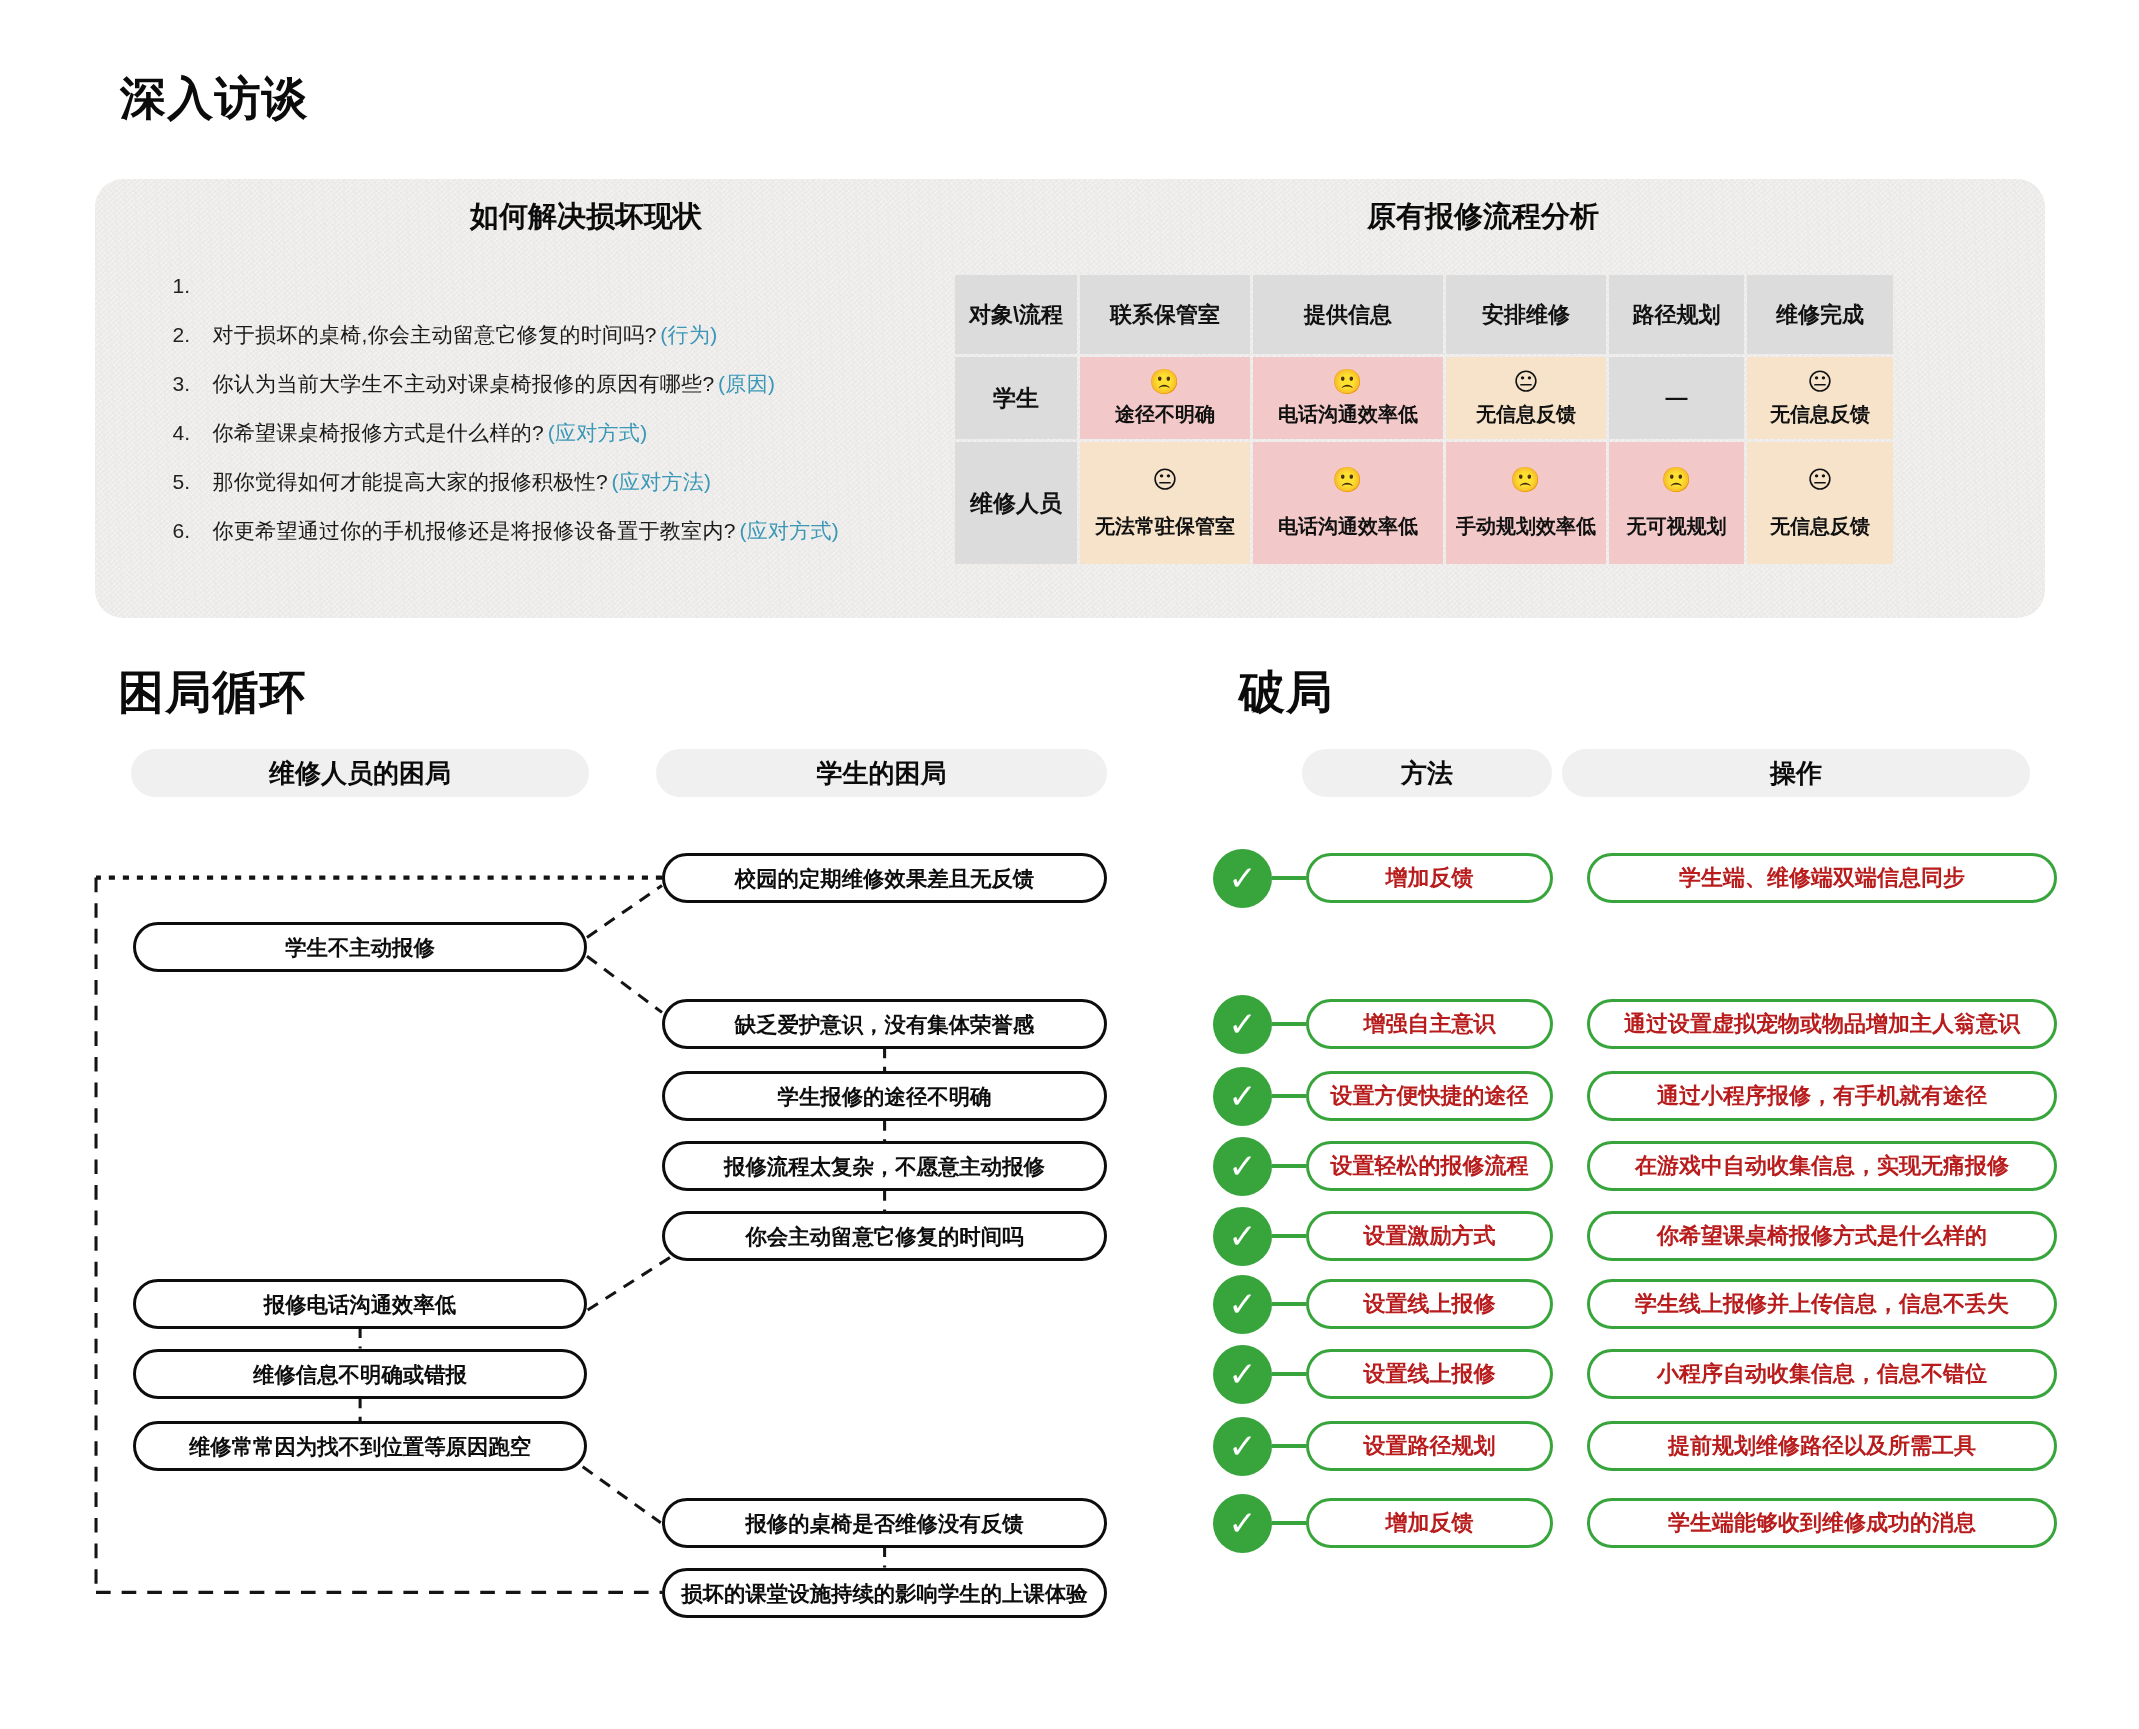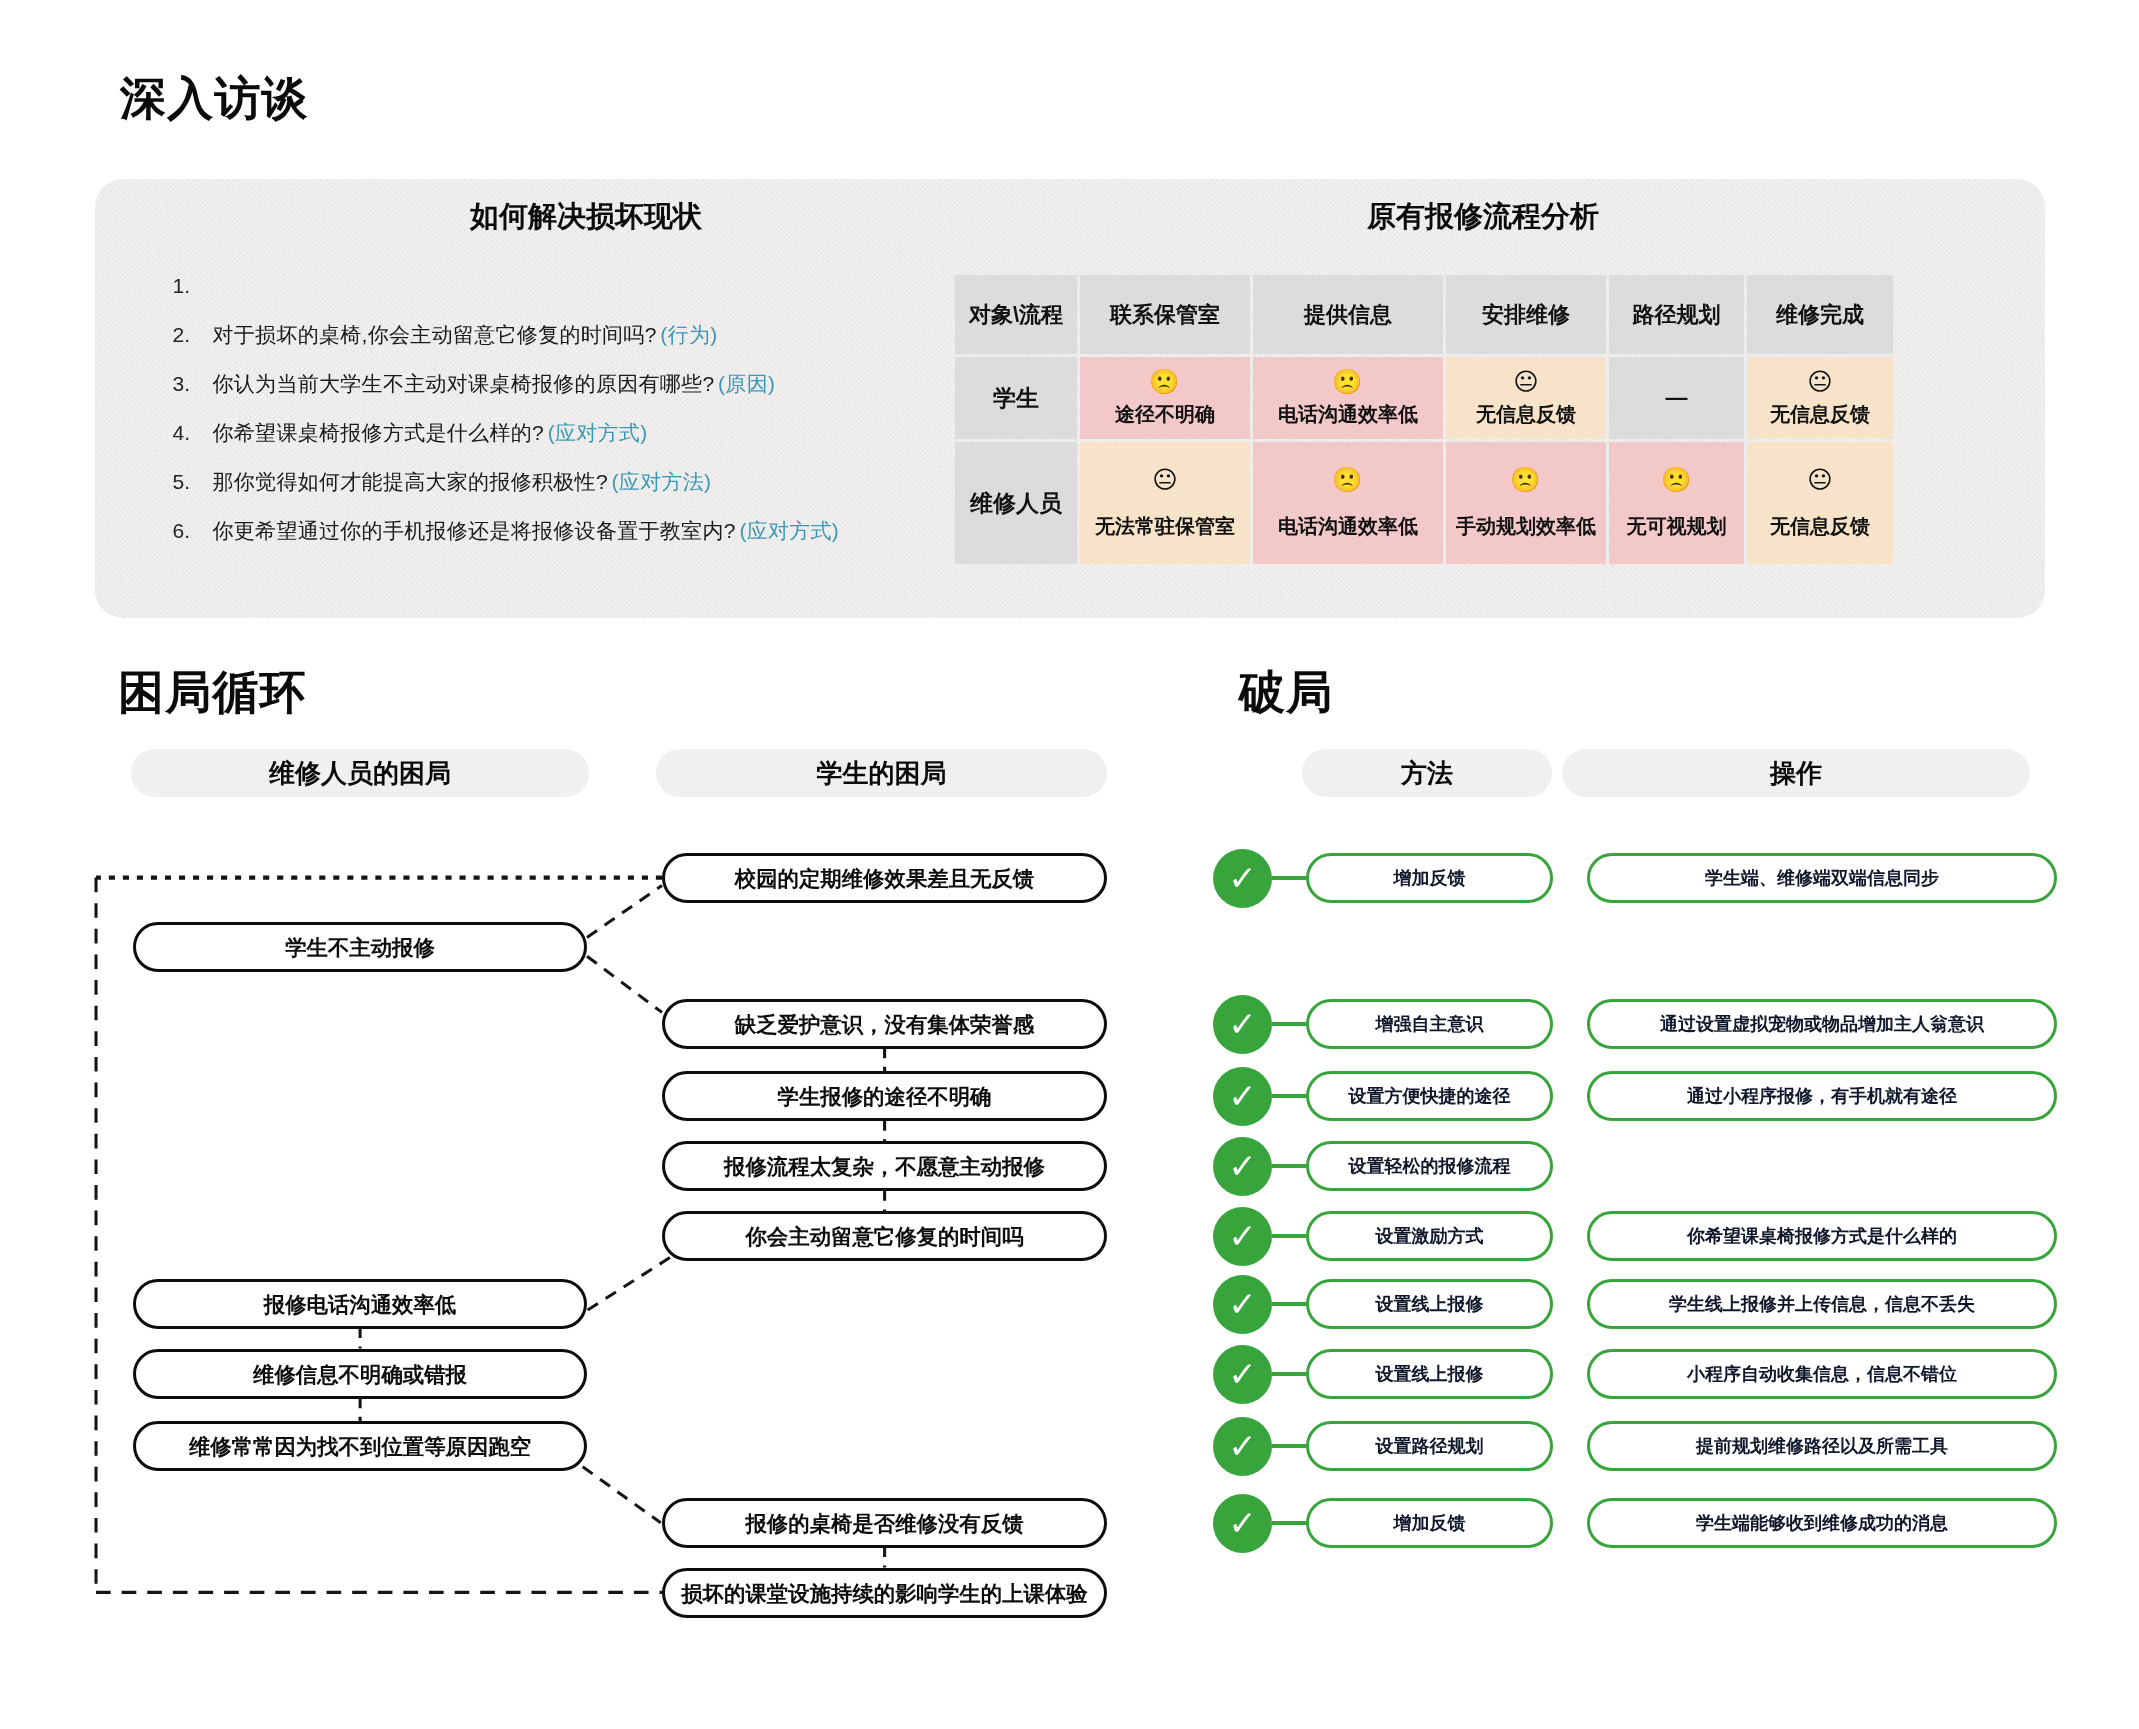--- a/index.html
+++ b/index.html
@@ -73,21 +73,21 @@
   .s-check{
     flex:0 0 59px;width:59px;height:59px;border-radius:50%;
     background:#38a43c;display:flex;align-items:center;justify-content:center;
     color:#ffffff;font-size:34px;font-weight:900;line-height:1;
   }
   .s-link{flex:0 0 34px;height:4.3px;background:#38a43c;}
   .s-pill{
     height:50px;box-sizing:border-box;background:#ffffff;
     border:3.1px solid #38a43c;border-radius:27px;
     display:flex;align-items:center;justify-content:center;
-    color:#0f172a;font-size:18px;font-weight:800;
+    color:#b91c1c;font-size:22px;font-weight:800;
   }
   .s-method{flex:0 0 247px;}
   .s-gap{flex:0 0 34px;}
   .s-action{flex:0 0 470px;}
 </style>
 </head>
 <body>
 
 <div id="canvas">
 
@@ -235,20 +235,21 @@
     <div class="s-link"></div>
     <div class="s-pill s-method">设置方便快捷的途径</div>
     <div class="s-gap"></div>
     <div class="s-pill s-action">通过小程序报修，有手机就有途径</div>
   </div>
   <div class="s-row" style="left:1213px;top:1141px;">
     <div class="s-check">✓</div>
     <div class="s-link"></div>
     <div class="s-pill s-method">设置轻松的报修流程</div>
     <div class="s-gap"></div>
+    <div class="s-pill s-action">在游戏中自动收集信息，实现无痛报修</div>
   </div>
   <div class="s-row" style="left:1213px;top:1211px;">
     <div class="s-check">✓</div>
     <div class="s-link"></div>
     <div class="s-pill s-method">设置激励方式</div>
     <div class="s-gap"></div>
     <div class="s-pill s-action">你希望课桌椅报修方式是什么样的</div>
   </div>
   <div class="s-row" style="left:1213px;top:1279px;">
     <div class="s-check">✓</div>

